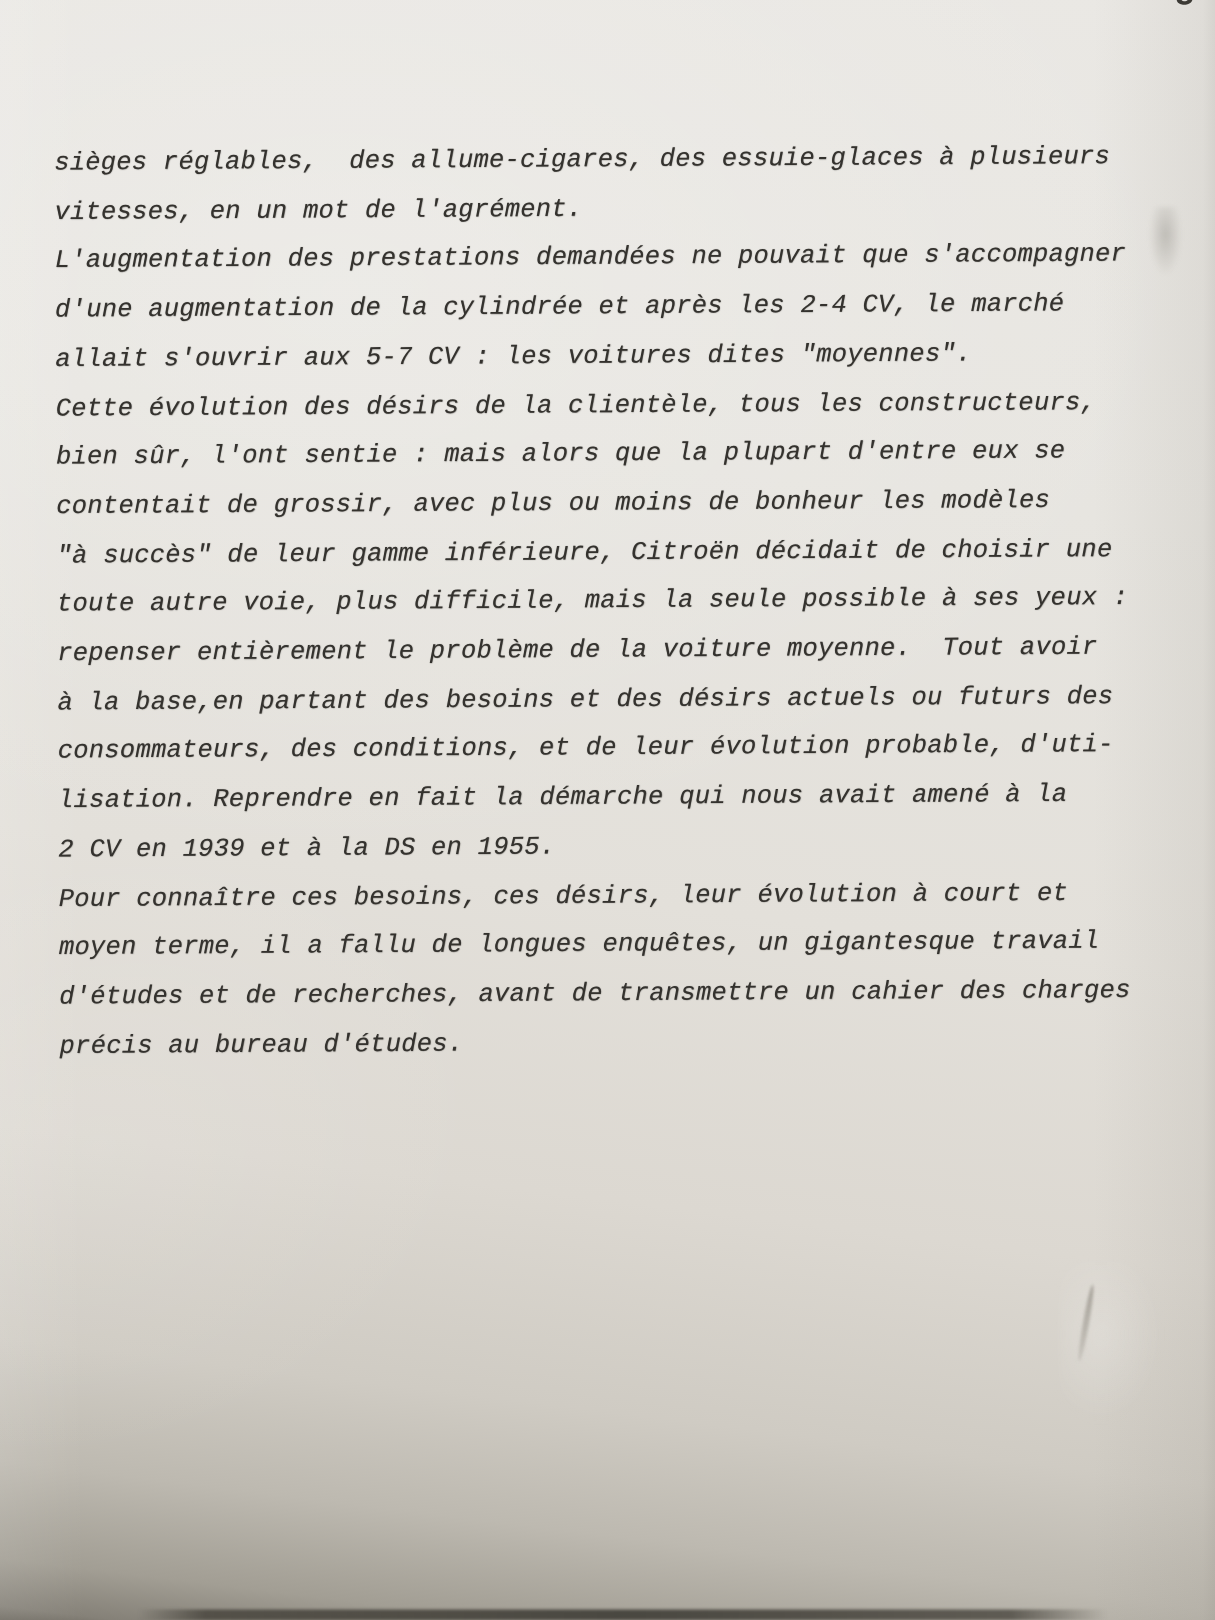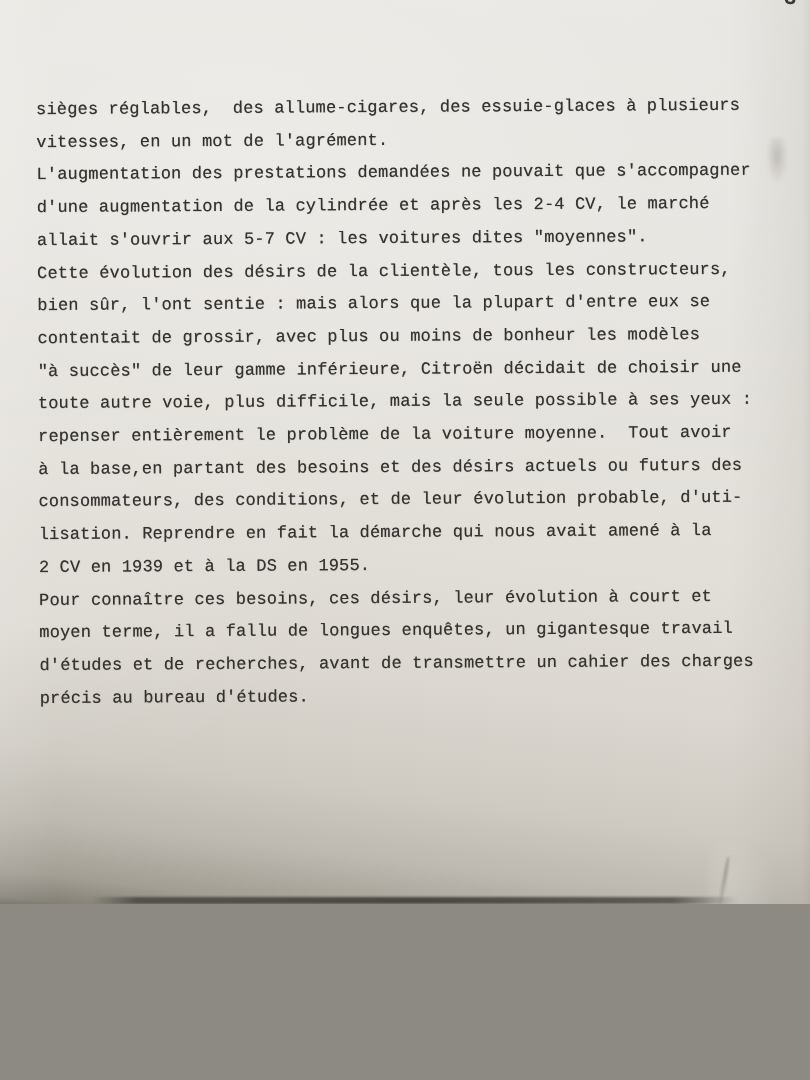--- a/index.html
+++ b/index.html
@@ -4,22 +4,23 @@
 <style>
   html, body {
     margin: 0;
     padding: 0;
     background: #8d8a83;
     font-family: "Liberation Sans", sans-serif;
   }
   .viewport {
     position: relative;
     width: 810px;
-    height: 904px;
+    height: 1080px;
     overflow: hidden;
+    font-style: italic;
   }
   
   .paper {
     position: absolute;
     inset: 0;
     overflow: hidden;
     background:
       radial-gradient(ellipse 900px 600px at 28% 18%, rgba(255,255,255,0.20), rgba(255,255,255,0) 65%),
       linear-gradient(90deg, rgba(255,255,255,0.10) 0%, rgba(255,255,255,0) 7%, rgba(255,255,255,0) 90%, rgba(125,120,110,0.10) 99%, rgba(110,105,96,0.16) 100%),
       linear-gradient(187deg,

